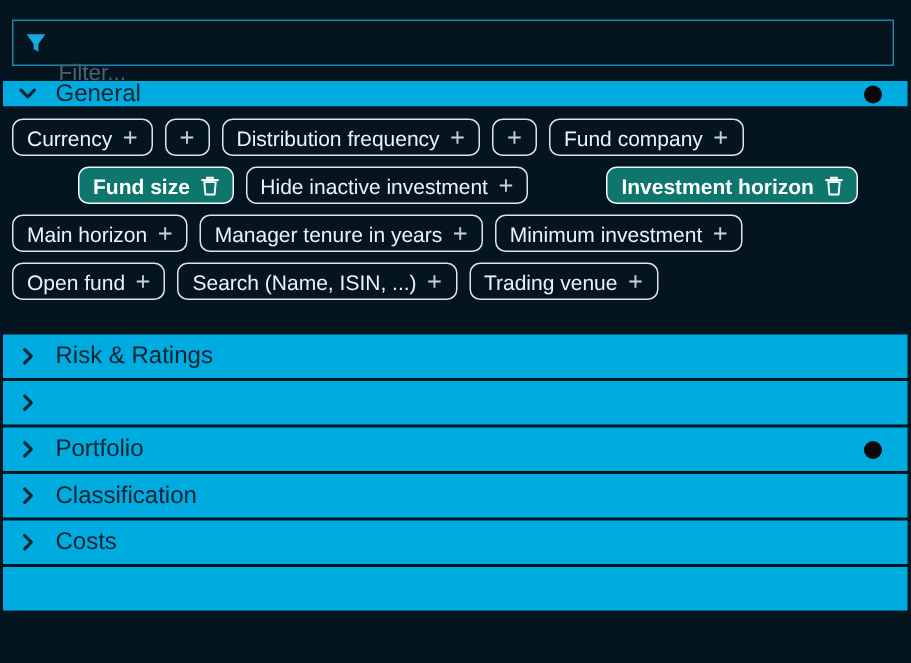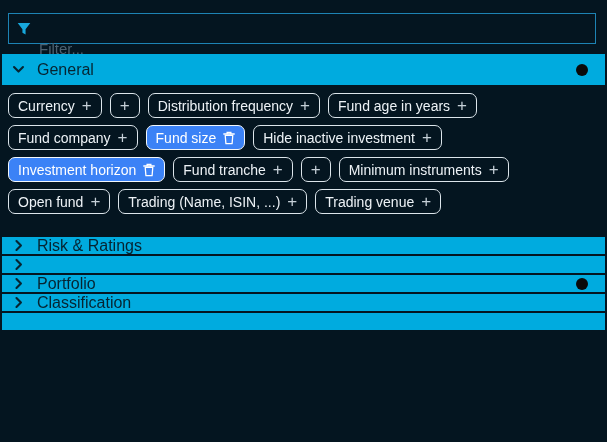--- a/index.html
+++ b/index.html
@@ -23,31 +23,31 @@
   }
   .funnel { flex: 0 0 auto; display: flex; align-items: center; }
   .filter-input {
     flex: 1; border: none; outline: none; background: transparent;
     color: #5eead4; font-size: 15px; font-family: inherit; padding: 0; margin-top: 40px;
   }
   .filter-input::placeholder { color: #4d6170; opacity: 1; }
 
   
   .section-row {
-    height: 31px;
+    height: 17px;
     margin: 0 2px 0 2px;
     background: #00abdf;
     display: flex; align-items: center;
     padding: 0 10px; gap: 12px;
     color: #062431;
     font-size: 16px;
     cursor: pointer;
     user-select: none;
   }
-  .section-row.collapsed { height: 17px; margin-bottom: 2px; }
+  .section-row.collapsed { height: 29px; margin-bottom: 2px; }
   .section-label { color: #062431; }
   .chev { display: flex; align-items: center; flex: 0 0 auto; }
   .dot {
     margin-left: auto; margin-right: 7px;
     width: 12px; height: 12px; border-radius: 50%;
     background: #0a0a0a; flex: 0 0 auto;
   }
 
   
   .chips-area {
@@ -61,23 +61,23 @@
   .chip {
     display: inline-flex; align-items: center; gap: 7px;
     height: 25px; padding: 0 9px;
     border: 1px solid #dce5eb; border-radius: 7px;
     background: transparent;
     color: #edf2f6; font-size: 14px; font-family: inherit;
     cursor: pointer; white-space: nowrap;
   }
   .chip .plus { color: #c6d0d8; font-size: 17px; line-height: 1; font-weight: 400; }
   .chip.active {
-    background: #3b82f6;
+    background: #0f766e;
     border-color: #f2f7fa;
-    color: #ffffff; font-weight: normal;
+    color: #ffffff; font-weight: bold; margin-left: 44px;
   }
   .chip .trash { display: flex; align-items: center; }
 </style>
 </head>
 <body>
 
 <div class="panel">
 
   <div class="filter-box">
     <span class="funnel">
@@ -104,21 +104,20 @@
         <span class="plus">+</span>
       </button>
       <button class="chip">
         <span class="plus">+</span>
       </button>
       <button class="chip">
         <span>Distribution frequency</span>
         <span class="plus">+</span>
       </button>
       <button class="chip">
-        <span>Fund age in years</span>
         <span class="plus">+</span>
       </button>
       <button class="chip">
         <span>Fund company</span>
         <span class="plus">+</span>
       </button>
       <button class="chip active">
         <span>Fund size</span>
         <span class="trash">
           <svg width="12" height="14" viewBox="0 0 14 16">
@@ -136,36 +135,37 @@
         <span>Investment horizon</span>
         <span class="trash">
           <svg width="12" height="14" viewBox="0 0 14 16">
             <path d="M2.6 5 h8.8 l-0.8 9.6 h-7.2 Z" fill="none" stroke="#ffffff" stroke-width="1.5" stroke-linejoin="round"></path>
             <path d="M1 3.4 h12" stroke="#ffffff" stroke-width="1.8" stroke-linecap="round"></path>
             <path d="M4.8 3.4 V1.6 h4.4 v1.8" fill="none" stroke="#ffffff" stroke-width="1.5"></path>
           </svg>
         </span>
       </button>
       <button class="chip">
-        <span>Fund tranche</span>
-        <span class="plus">+</span>
-      </button>
-      <button class="chip">
-        <span class="plus">+</span>
-      </button>
-      <button class="chip">
-        <span>Minimum instruments</span>
+        <span>Main horizon</span>
+        <span class="plus">+</span>
+      </button>
+      <button class="chip">
+        <span>Manager tenure in years</span>
+        <span class="plus">+</span>
+      </button>
+      <button class="chip">
+        <span>Minimum investment</span>
         <span class="plus">+</span>
       </button>
       <button class="chip">
         <span>Open fund</span>
         <span class="plus">+</span>
       </button>
       <button class="chip">
-        <span>Trading (Name, ISIN, ...)</span>
+        <span>Search (Name, ISIN, ...)</span>
         <span class="plus">+</span>
       </button>
       <button class="chip">
         <span>Trading venue</span>
         <span class="plus">+</span>
       </button>
     </div>
 
   <div id="collapsed-sections">
       <div class="section-row collapsed">
@@ -193,16 +193,24 @@
         <span class="dot"></span>
       </div>
       <div class="section-row collapsed">
         <span class="chev">
           <svg width="13" height="13" viewBox="0 0 16 16">
             <path d="M5.5 2.5 L11 8 L5.5 13.5" fill="none" stroke="#062431" stroke-width="2.6" stroke-linecap="round" stroke-linejoin="round"></path>
           </svg>
         </span>
         <span class="section-label">Classification</span>
       </div>
+      <div class="section-row collapsed">
+        <span class="chev">
+          <svg width="13" height="13" viewBox="0 0 16 16">
+            <path d="M5.5 2.5 L11 8 L5.5 13.5" fill="none" stroke="#062431" stroke-width="2.6" stroke-linecap="round" stroke-linejoin="round"></path>
+          </svg>
+        </span>
+        <span class="section-label">Costs</span>
+      </div>
       <div class="section-row collapsed"></div>
     </div>
 
 </div>
 
 </body></html>

